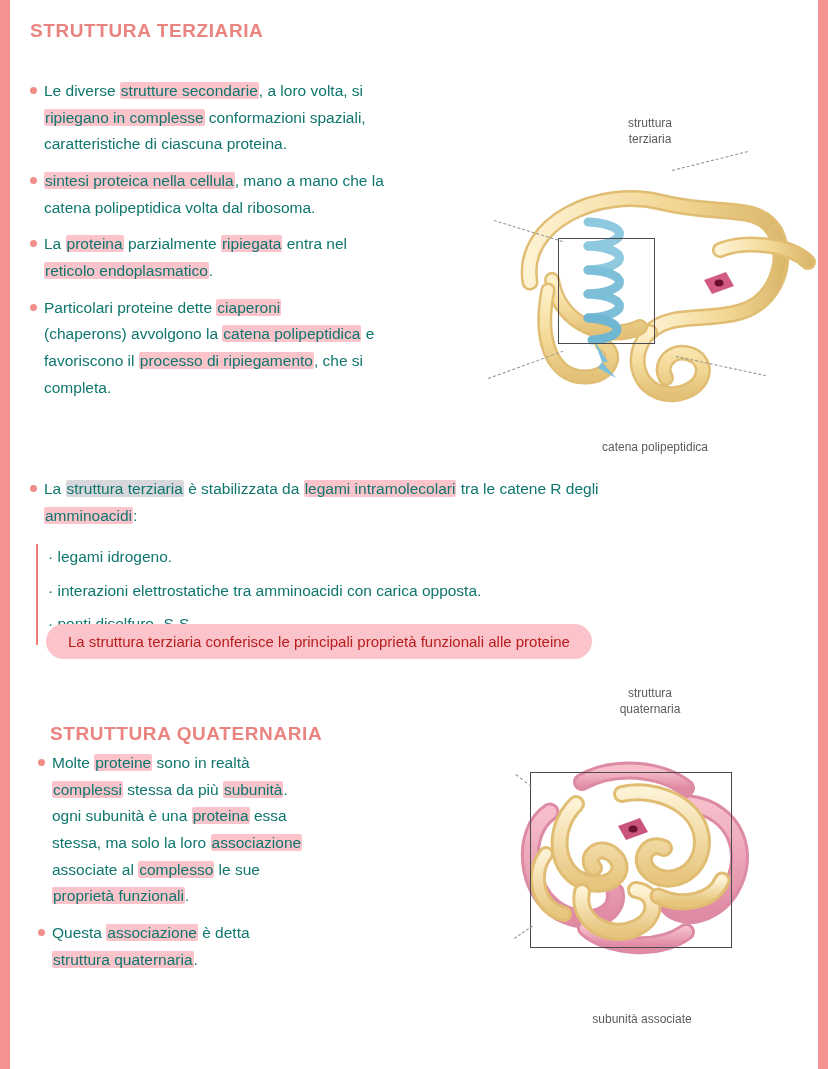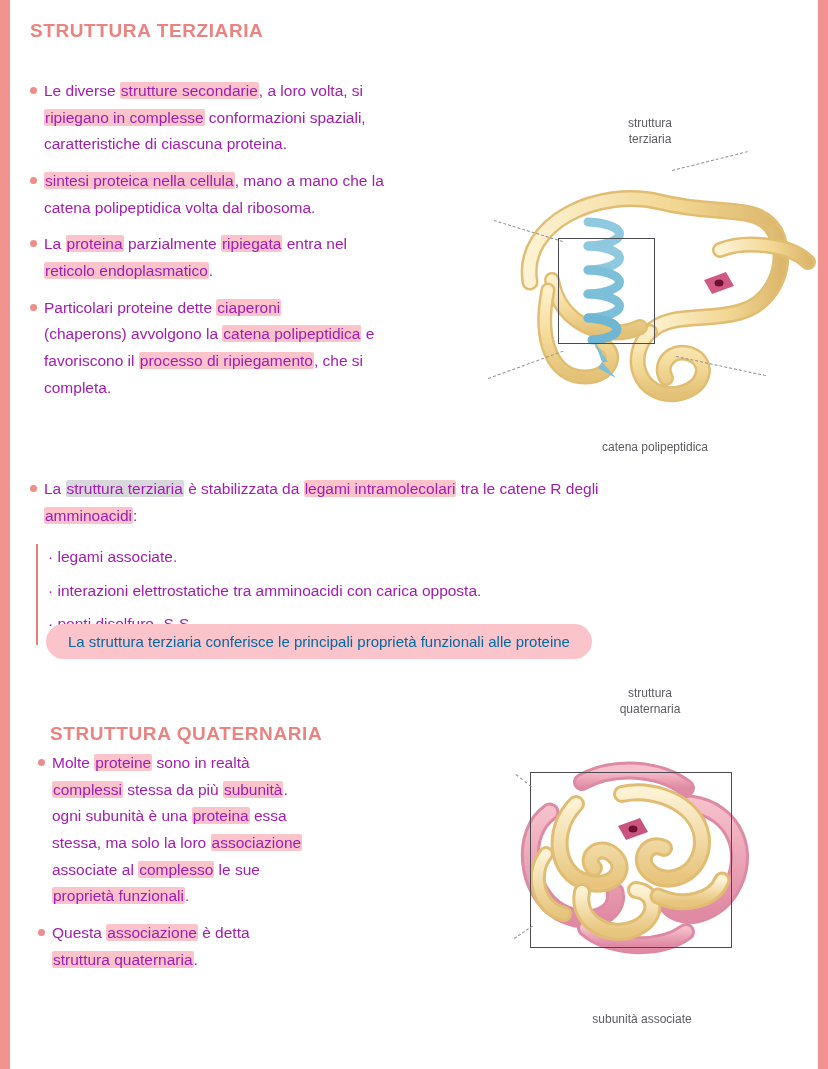--- a/index.html
+++ b/index.html
@@ -40,21 +40,21 @@
     font-weight: bold;
     color: #ea8480;
     letter-spacing: 0.6px;
     margin: 0;
   }
 
   
   .body-text {
     font-size: 15.5px;
     line-height: 1.72;
-    color: #a21caf;
+    color: #0f766e;
   }
   .bullet-row {
     position: relative;
     padding-left: 14px;
     margin-bottom: 10px;
   }
   .bullet-row::before {
     content: "";
     position: absolute;
     left: 0;
@@ -79,21 +79,21 @@
     padding-left: 10px;
     margin-left: 2px;
   }
   .sub-list div { margin-bottom: 7px; }
 
   .callout {
     background: #fbc4cb;
     border-radius: 22px;
     padding: 9px 22px;
     font-size: 15px;
-    color: #0369a1;
+    color: #b91c1c;
     display: inline-block;
   }
 
   .fig-caption {
     text-align: center;
     font-size: 12px;
     color: #5b5b60;
     line-height: 1.3;
   }
 
@@ -214,21 +214,21 @@
   </div>
 
   <div id="tertiary-wide" class="body-text" style="position:absolute; left:20px; top:476px; width:770px;">
       <div class="bullet-row">
         <div><span>La </span><span class="hl-grey">struttura terziaria</span><span> è stabilizzata da </span><span class="hl-pink">legami intramolecolari</span><span> tra le catene R degli</span></div>
         <div><span class="hl-pink">amminoacidi</span><span>:</span></div>
       </div>
     </div>
 
   <div id="tertiary-sublist" class="body-text sub-list" style="position:absolute; left:24px; top:544px; width:740px;">
-      <div>· legami associate.</div>
+      <div>· legami idrogeno.</div>
       <div>· interazioni elettrostatiche tra amminoacidi con carica opposta.</div>
       <div>· ponti disolfuro -S-S-.</div>
     </div>
 
   <div style="position:absolute; left:36px; top:624px;">
     <div class="callout">La struttura terziaria conferisce le principali proprietà funzionali alle proteine</div>
   </div>
 
   <h2 class="section-title" style="position:absolute; left:40px; top:723px;">STRUTTURA QUATERNARIA</h2>
 

